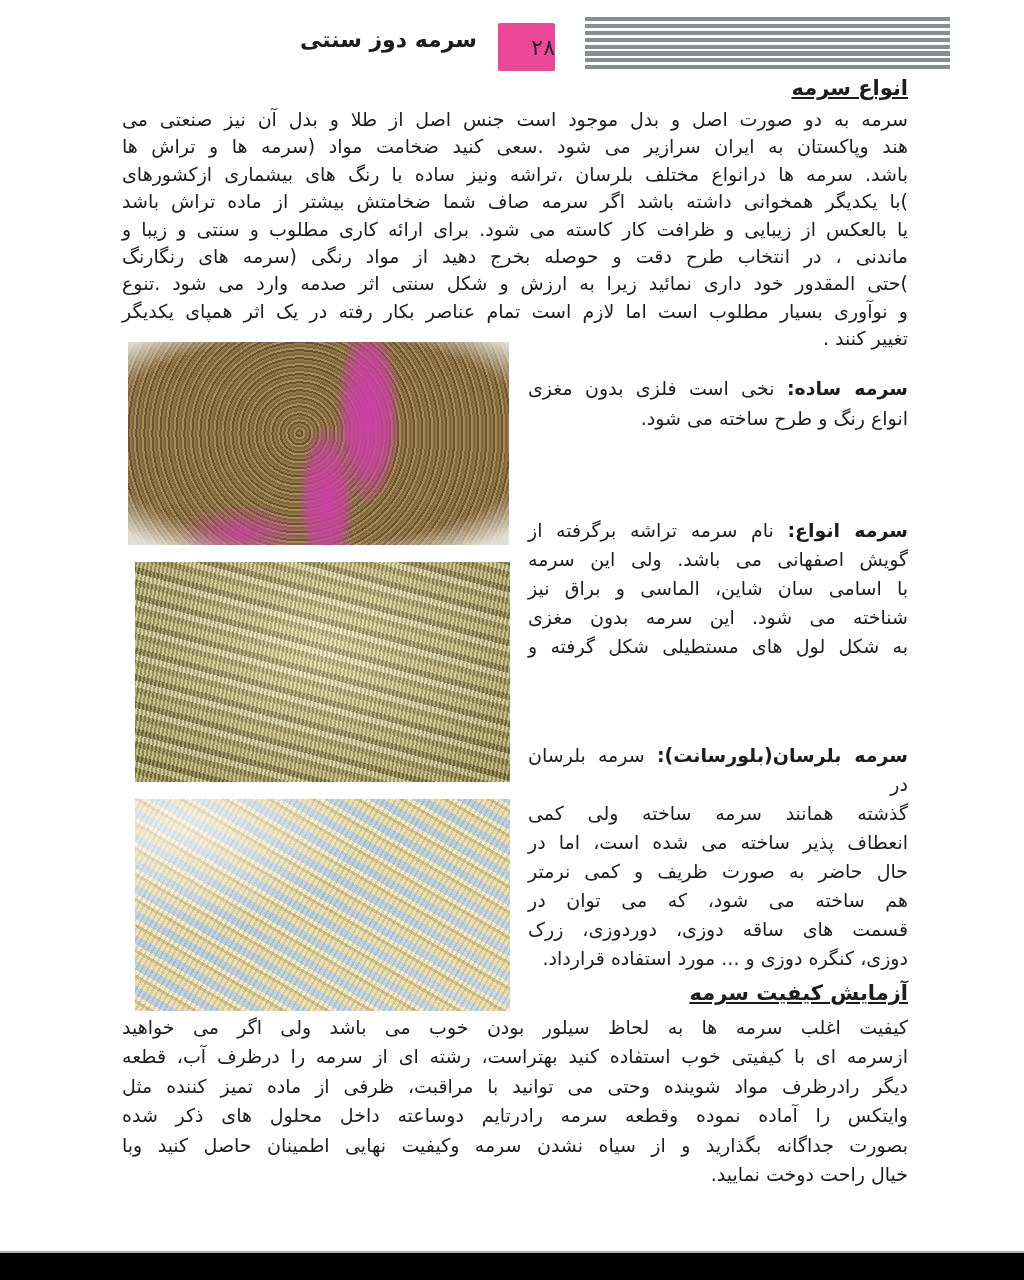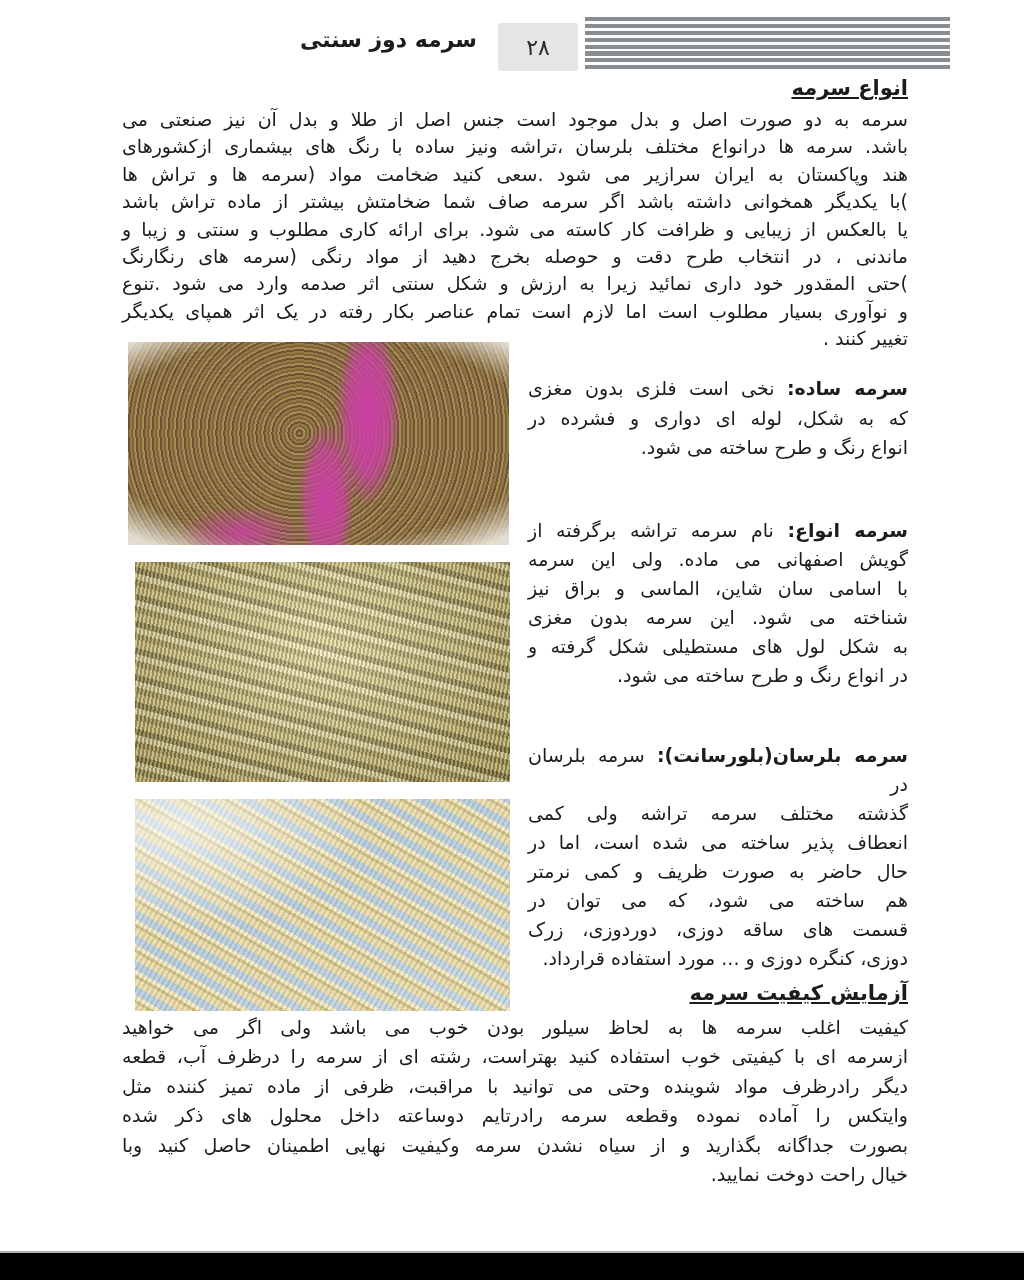--- a/index.html
+++ b/index.html
@@ -15,23 +15,23 @@
   }
   
   .book-title {
     position: absolute;
     left: 332px; top: 27px; width: 145px;
     font-size: 22px; font-weight: bold;
     text-align: left; white-space: nowrap;
   }
   .page-num-box {
     position: absolute;
-    left: 498px; top: 23px; width: 80px; height: 48px;
-    background: #e5e5e5; border-radius: 2px;
-    display: flex; align-items: center; justify-content: center;
+    left: 498px; top: 23px; width: 57px; height: 48px;
+    background: #ec4899; border-radius: 2px;
+    display: flex; align-items: center; justify-content: flex-start;
     font-size: 22px; color: #2a2a2a;
   }
   .header-stripes {
     position: absolute;
     left: 585px; top: 17px; width: 365px; height: 54px;
     background: repeating-linear-gradient(to bottom, #878d91 0px 4px, #ffffff 4px 6.9px);
   }
   
   .sec-heading {
     position: absolute;
@@ -97,61 +97,59 @@
   <div class="book-title">سرمه دوز سنتی</div>
   <div class="page-num-box">
     <span>۲۸</span>
   </div>
   <div class="header-stripes"></div>
 
   <div class="sec-heading" id="h-types">انواع سرمه</div>
 
   <div class="textblock" id="intro">
     <div class="jline">سرمه به دو صورت اصل و بدل موجود است جنس اصل از طلا و بدل آن نیز صنعتی می</div>
+    <div class="jline">هند وپاکستان به ایران سرازیر می شود .سعی کنید ضخامت مواد (سرمه ها و تراش ها</div>
     <div class="jline">باشد. سرمه ها درانواع مختلف بلرسان ،تراشه ونیز ساده با رنگ های بیشماری ازکشورهای</div>
-    <div class="jline">هند وپاکستان به ایران سرازیر می شود .سعی کنید ضخامت مواد (سرمه ها و تراش ها</div>
     <div class="jline">)با یکدیگر همخوانی داشته باشد اگر سرمه صاف شما ضخامتش بیشتر از ماده تراش باشد</div>
     <div class="jline">یا بالعکس از زیبایی و ظرافت کار کاسته می شود. برای ارائه کاری مطلوب و سنتی و زیبا و</div>
     <div class="jline">ماندنی ، در انتخاب طرح دقت و حوصله بخرج دهید از مواد رنگی (سرمه های رنگارنگ</div>
     <div class="jline">)حتی المقدور خود داری نمائید زیرا به ارزش و شکل سنتی اثر صدمه وارد می شود .تنوع</div>
     <div class="jline">و نوآوری بسیار مطلوب است اما لازم است تمام عناصر بکار رفته در یک اثر همپای یکدیگر</div>
     <div class="endline">تغییر کنند .</div>
   </div>
 
   <div class="photo" id="photo-sadeh" title="tangled gold metallic sermeh wire bundle tied with magenta yarn"></div>
   <div class="photo" id="photo-terasheh" title="coiled ribbed golden sermeh-terasheh cords"></div>
   <div class="photo" id="photo-bolorsan" title="smooth cream sermeh-bolorsan cords crossing on light blue background"></div>
 
   <div class="textblock" id="col-sadeh">
     <div class="jline">
       <span class="term">سرمه ساده:</span>
       <span>نخی است فلزی بدون مغزی</span>
     </div>
-    <div class="jline">که به شکل، لوله ای دواری و فشرده در</div>
     <div class="endline">انواع رنگ و طرح ساخته می شود.</div>
   </div>
 
   <div class="textblock" id="col-terasheh">
     <div class="jline">
       <span class="term">سرمه انواع:</span>
       <span>نام سرمه تراشه برگرفته از</span>
     </div>
-    <div class="jline">گویش اصفهانی می ماده. ولی این سرمه</div>
+    <div class="jline">گویش اصفهانی می باشد. ولی این سرمه</div>
     <div class="jline">با اسامی سان شاین، الماسی و براق نیز</div>
     <div class="jline">شناخته می شود. این سرمه بدون مغزی</div>
     <div class="jline">به شکل لول های مستطیلی شکل گرفته و</div>
-    <div class="endline">در انواع رنگ و طرح ساخته می شود.</div>
   </div>
 
   <div class="textblock" id="col-bolorsan">
     <div class="jline">
       <span class="term">سرمه بلرسان(بلورسانت):</span>
       <span>سرمه بلرسان در</span>
     </div>
-    <div class="jline">گذشته مختلف سرمه تراشه ولی کمی</div>
+    <div class="jline">گذشته همانند سرمه ساخته ولی کمی</div>
     <div class="jline">انعطاف پذیر ساخته می شده است، اما در</div>
     <div class="jline">حال حاضر به صورت ظریف و کمی نرمتر</div>
     <div class="jline">هم ساخته می شود، که می توان در</div>
     <div class="jline">قسمت های ساقه دوزی، دوردوزی، زرک</div>
     <div class="endline">دوزی، کنگره دوزی و ... مورد استفاده قرارداد.</div>
   </div>
 
   <div class="sec-heading" id="h-quality">آزمایش کیفیت سرمه</div>
 
   <div class="textblock" id="quality-par">

